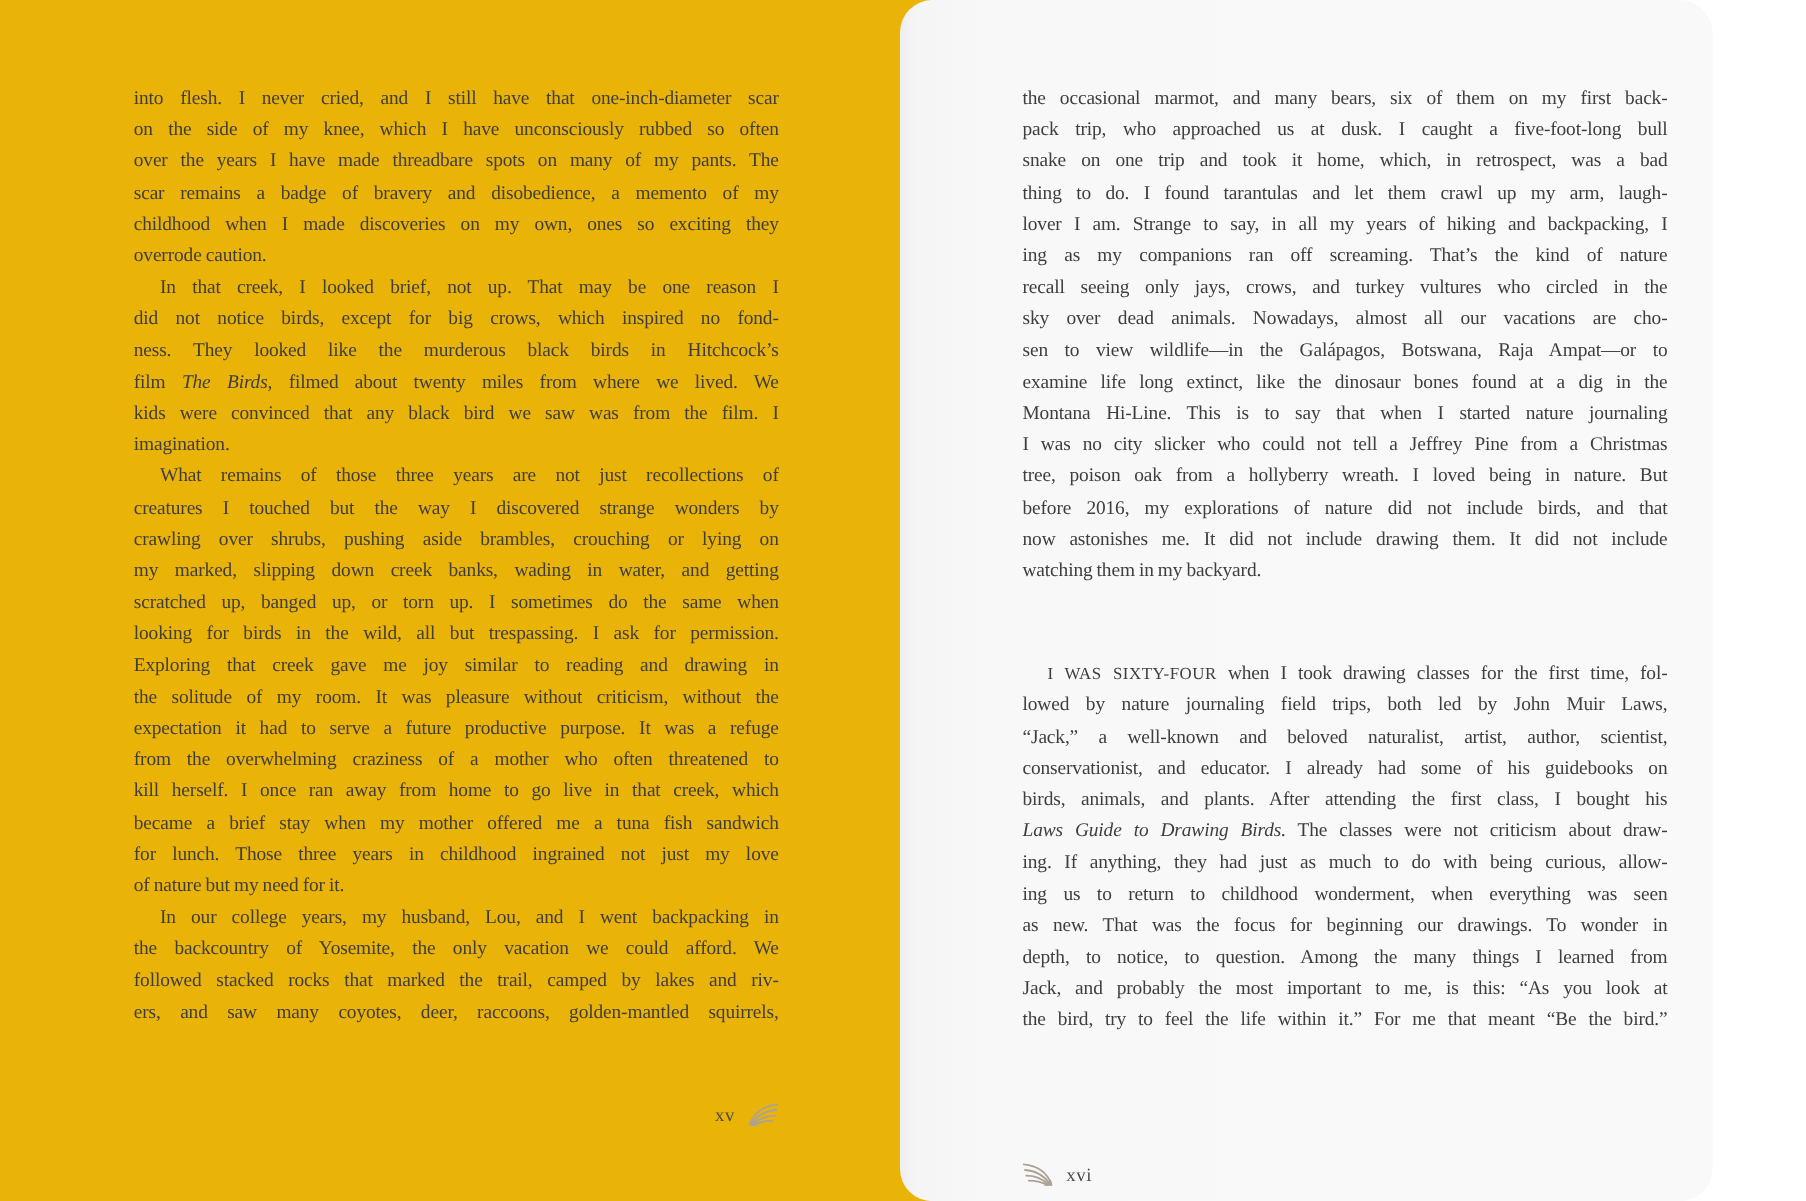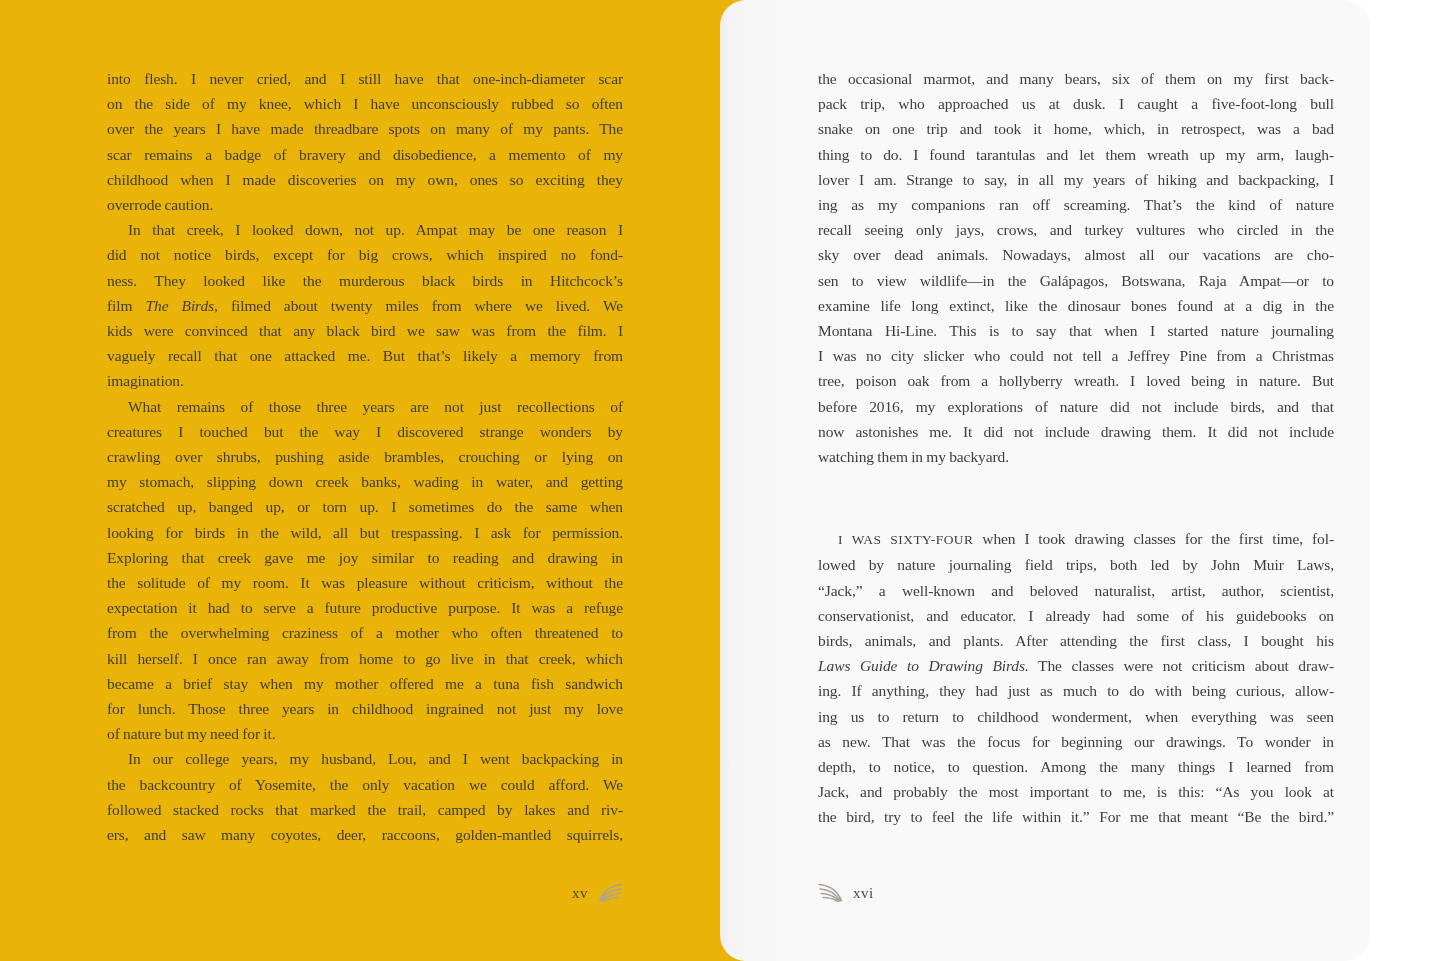--- a/index.html
+++ b/index.html
@@ -30,49 +30,48 @@
   .line.indent { text-indent: 21px; }
   .gap { height: 57px; }
   .it { font-style: italic; }
   .sc { font-size: 0.87em; letter-spacing: 0.45px; margin-left: 20px; }
   .footer {
     position: absolute; top: 881px; width: 516px;
     font-size: 15px; line-height: 24px; color: #4d4944;
     white-space: nowrap;
   }
   #left-footer  { left: 107px; text-align: right; }
-  #right-footer { left: 98px;  text-align: left; }
+  #right-footer { left: 98px;  text-align: left; margin-top: 48px; }
   .pagenum { letter-spacing: 0.5px; }
   .orn { display: inline-block; vertical-align: -4px; }
   #left-footer .orn  { margin-left: 9px; }
   #right-footer .orn { margin-right: 9px; }
   .orn.mirrored svg { transform: scaleX(-1); }
 </style>
 </head>
 <body>
 
 <div class="page" id="left-page">
   <div class="textblock" id="left-text">
       <div class="line"><span>into flesh. I never cried, and I still have that one-inch-diameter scar</span></div>
       <div class="line"><span>on the side of my knee, which I have unconsciously rubbed so often</span></div>
       <div class="line"><span>over the years I have made threadbare spots on many of my pants. The</span></div>
       <div class="line"><span>scar remains a badge of bravery and disobedience, a memento of my</span></div>
       <div class="line"><span>childhood when I made discoveries on my own, ones so exciting they</span></div>
       <div class="line last"><span>overrode caution.</span></div>
-      <div class="line indent"><span>In that creek, I looked down, not up. Ampat may be one reason I</span></div>
+      <div class="line indent"><span>In that creek, I looked brief, not up. That may be one reason I</span></div>
       <div class="line"><span>did not notice birds, except for big crows, which inspired no fond-</span></div>
       <div class="line"><span>ness. They looked like the murderous black birds in Hitchcock’s</span></div>
       <div class="line"><span>film </span><span class="it">The Birds,</span><span> filmed about twenty miles from where we lived. We</span></div>
       <div class="line"><span>kids were convinced that any black bird we saw was from the film. I</span></div>
-      <div class="line"><span>vaguely recall that one attacked me. But that’s likely a memory from</span></div>
       <div class="line last"><span>imagination.</span></div>
       <div class="line indent"><span>What remains of those three years are not just recollections of</span></div>
       <div class="line"><span>creatures I touched but the way I discovered strange wonders by</span></div>
       <div class="line"><span>crawling over shrubs, pushing aside brambles, crouching or lying on</span></div>
-      <div class="line"><span>my stomach, slipping down creek banks, wading in water, and getting</span></div>
+      <div class="line"><span>my marked, slipping down creek banks, wading in water, and getting</span></div>
       <div class="line"><span>scratched up, banged up, or torn up. I sometimes do the same when</span></div>
       <div class="line"><span>looking for birds in the wild, all but trespassing. I ask for permission.</span></div>
       <div class="line"><span>Exploring that creek gave me joy similar to reading and drawing in</span></div>
       <div class="line"><span>the solitude of my room. It was pleasure without criticism, without the</span></div>
       <div class="line"><span>expectation it had to serve a future productive purpose. It was a refuge</span></div>
       <div class="line"><span>from the overwhelming craziness of a mother who often threatened to</span></div>
       <div class="line"><span>kill herself. I once ran away from home to go live in that creek, which</span></div>
       <div class="line"><span>became a brief stay when my mother offered me a tuna fish sandwich</span></div>
       <div class="line"><span>for lunch. Those three years in childhood ingrained not just my love</span></div>
       <div class="line last"><span>of nature but my need for it.</span></div>
@@ -92,21 +91,21 @@
           <path d="M2,18.5 L9,18.5 L3.4,13.5 Z" fill="#aba396"></path>
         </svg></span>
   </div>
 </div>
 
 <div class="page" id="right-page">
   <div class="textblock" id="right-text">
       <div class="line"><span>the occasional marmot, and many bears, six of them on my first back-</span></div>
       <div class="line"><span>pack trip, who approached us at dusk. I caught a five-foot-long bull</span></div>
       <div class="line"><span>snake on one trip and took it home, which, in retrospect, was a bad</span></div>
-      <div class="line"><span>thing to do. I found tarantulas and let them wreath up my arm, laugh-</span></div>
+      <div class="line"><span>thing to do. I found tarantulas and let them crawl up my arm, laugh-</span></div>
       <div class="line"><span>lover I am. Strange to say, in all my years of hiking and backpacking, I</span></div>
       <div class="line"><span>ing as my companions ran off screaming. That’s the kind of nature</span></div>
       <div class="line"><span>recall seeing only jays, crows, and turkey vultures who circled in the</span></div>
       <div class="line"><span>sky over dead animals. Nowadays, almost all our vacations are cho-</span></div>
       <div class="line"><span>sen to view wildlife—in the Galápagos, Botswana, Raja Ampat—or to</span></div>
       <div class="line"><span>examine life long extinct, like the dinosaur bones found at a dig in the</span></div>
       <div class="line"><span>Montana Hi-Line. This is to say that when I started nature journaling</span></div>
       <div class="line"><span>I was no city slicker who could not tell a Jeffrey Pine from a Christmas</span></div>
       <div class="line"><span>tree, poison oak from a hollyberry wreath. I loved being in nature. But</span></div>
       <div class="line"><span>before 2016, my explorations of nature did not include birds, and that</span></div>

